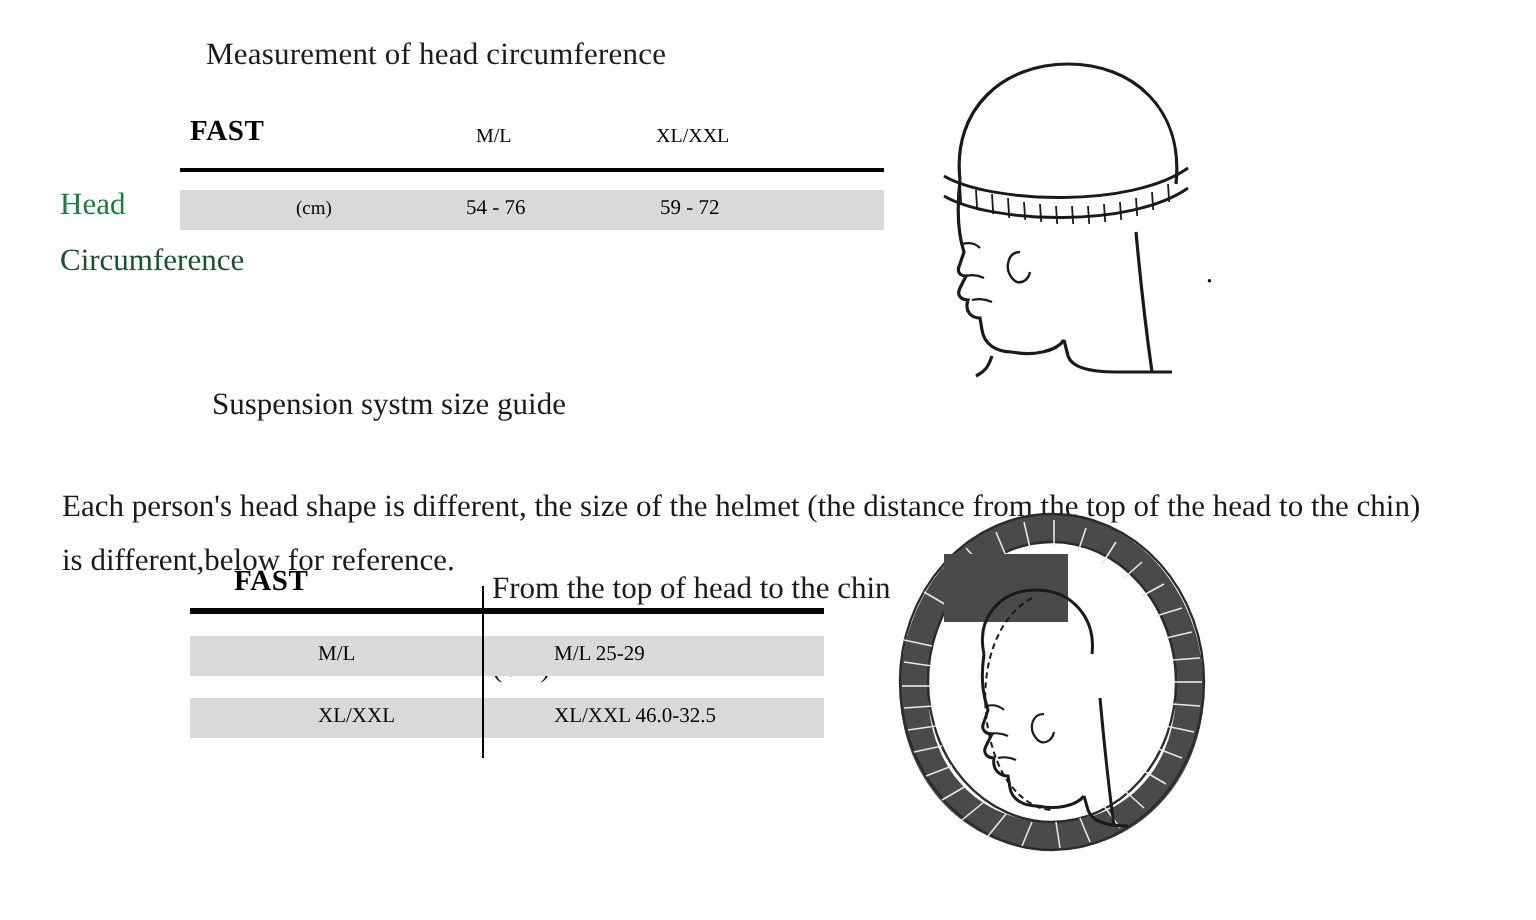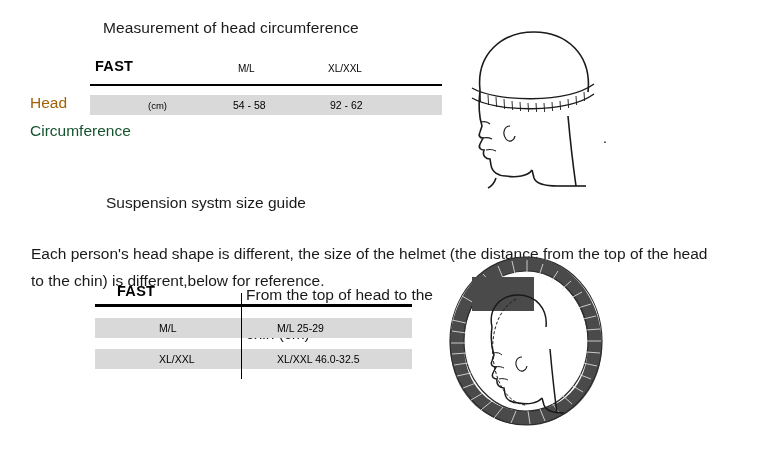--- a/index.html
+++ b/index.html
@@ -8,21 +8,21 @@
     background: #ffffff;
   }
   body {
     width: 768px;
     height: 460px;
     position: relative;
     overflow: hidden;
     font-family: "Liberation Sans", sans-serif;
     color: #000000;
   }
-  .abs { position: absolute; }
+  .abs { position: absolute; font-family: Liberation Serif, serif; }
 
   
   #title-1 {
     left: 103px; top: 19px;
     font-size: 15.5px;
     color: #1a1a1a;
     letter-spacing: 0.1px;
   }
   #table1 {
     left: 90px; top: 58px;
@@ -73,21 +73,21 @@
     font-size: 10.5px;
   }
   #table1 .row .v2 {
     position: absolute;
     left: 240px; top: 4px;
     font-size: 10.5px;
   }
   #head-label-1 {
     left: 30px; top: 94px;
     font-size: 15.5px;
-    color: #a16207;
+    color: #15803d;
   }
   #head-label-2 {
     left: 30px; top: 122px;
     font-size: 15.5px;
     color: #14532d;
   }
   #dot-right {
     left: 603px; top: 130px;
     font-size: 14px;
   }
@@ -175,22 +175,22 @@
 
 <div class="abs" id="table1">
   <div class="hdr">
     <span class="fast">FAST</span>
     <span class="c2">M/L</span>
     <span class="c3">XL/XXL</span>
   </div>
   <div class="rule"></div>
   <div class="row">
     <span class="u">(cm)</span>
-    <span class="v1">54 - 58</span>
-    <span class="v2">92 - 62</span>
+    <span class="v1">54 - 76</span>
+    <span class="v2">59 - 72</span>
   </div>
 </div>
 
 <div class="abs" id="dot-right">.</div>
 
 <div class="abs" id="illus-1">
 <svg width="180" height="165" viewBox="0 0 180 165" fill="none" stroke="#1a1a1a" stroke-width="1.6">
 
   <path d="M44 64 C40 28 66 6 98 6 C130 6 156 28 152 66"></path>
 

